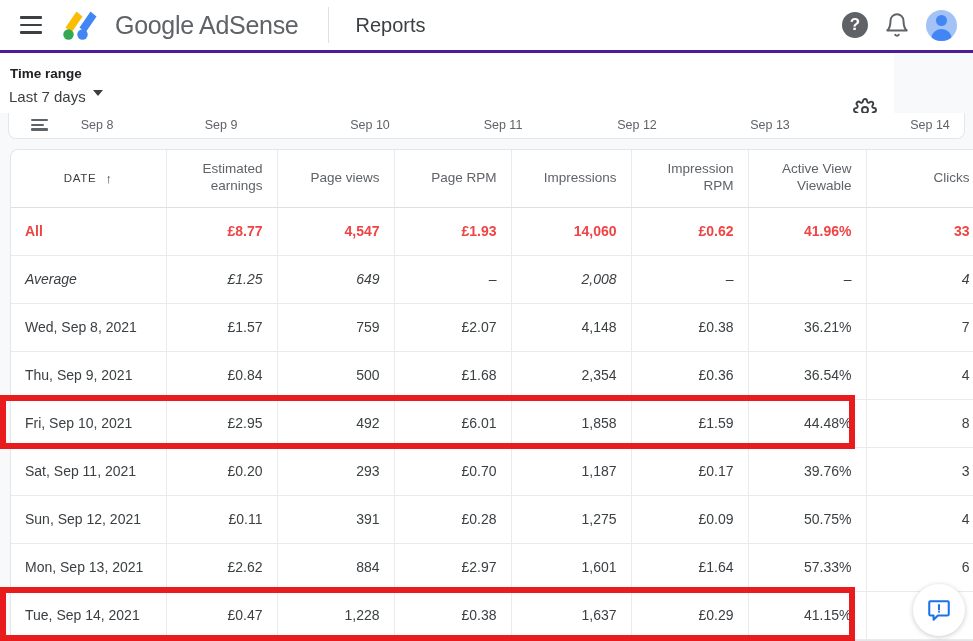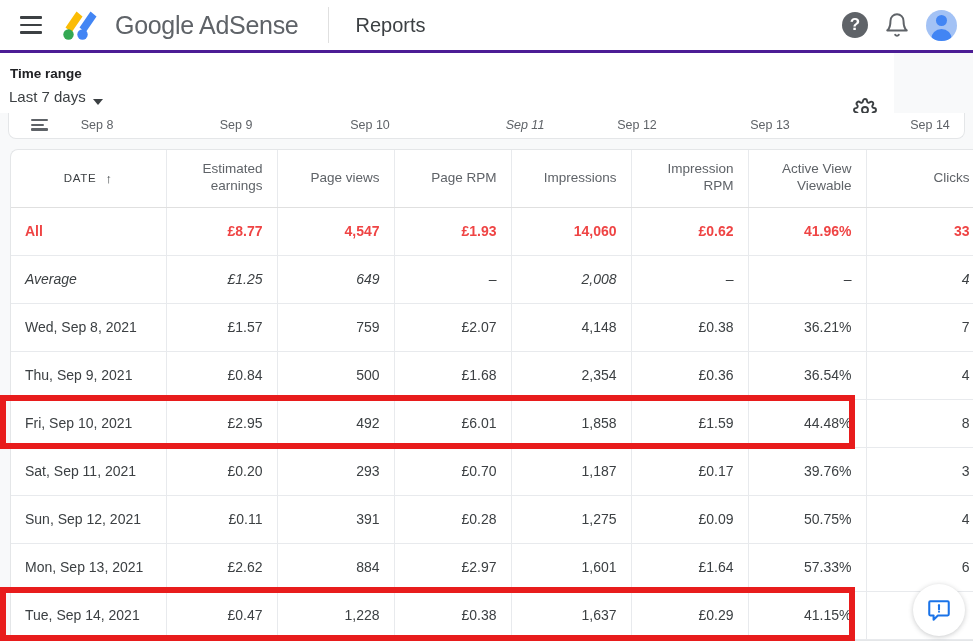--- a/index.html
+++ b/index.html
@@ -63,21 +63,21 @@
     position: absolute; top: 53px; left: 0;
     width: 894px; height: 60px;
     background: #ffffff;
   }
   .tr-label {
     position: absolute; left: 10px; top: 13px;
     font-size: 13.5px; font-weight: bold; color: #202124;
   }
   .tr-value {
     position: absolute; left: 9px; top: 35px;
-    font-size: 15px; color: #3c4043; display: flex; align-items: flex-end;
+    font-size: 15px; color: #3c4043; display: flex; align-items: flex-start;
     gap: 7px; cursor: pointer;
   }
   .caret {
     width: 0; height: 0; border-left: 5px solid transparent;
     border-right: 5px solid transparent; border-top: 6px solid #3c4043;
     margin-top: 2px;
   }
   .gear-btn {
     position: absolute; right: 17px; top: 45px; width: 24px; height: 24px; cursor: pointer;
   }
@@ -226,23 +226,23 @@
 </div>
 
 <div class="chart-card">
   <div class="axis-icon">
     <i></i>
     <i></i>
     <i></i>
   </div>
   <div id="axis-ticks">
       <div class="axis-tick" style="left: 88px;">Sep 8</div>
-      <div class="axis-tick" style="left: 227px;">Sep 9</div>
+      <div class="axis-tick" style="left: 212px;">Sep 9</div>
       <div class="axis-tick" style="left: 361px;">Sep 10</div>
-      <div class="axis-tick" style="left: 516px; font-style: italic;">Sep 11</div>
+      <div class="axis-tick" style="left: 494px;">Sep 11</div>
       <div class="axis-tick" style="left: 628px;">Sep 12</div>
       <div class="axis-tick" style="left: 761px;">Sep 13</div>
       <div class="axis-tick" style="left: 895px; margin-left: 26px;">Sep 14</div>
     </div>
 </div>
 
 <div class="table-card">
   <table>
     <colgroup>
       <col class="c-date">

